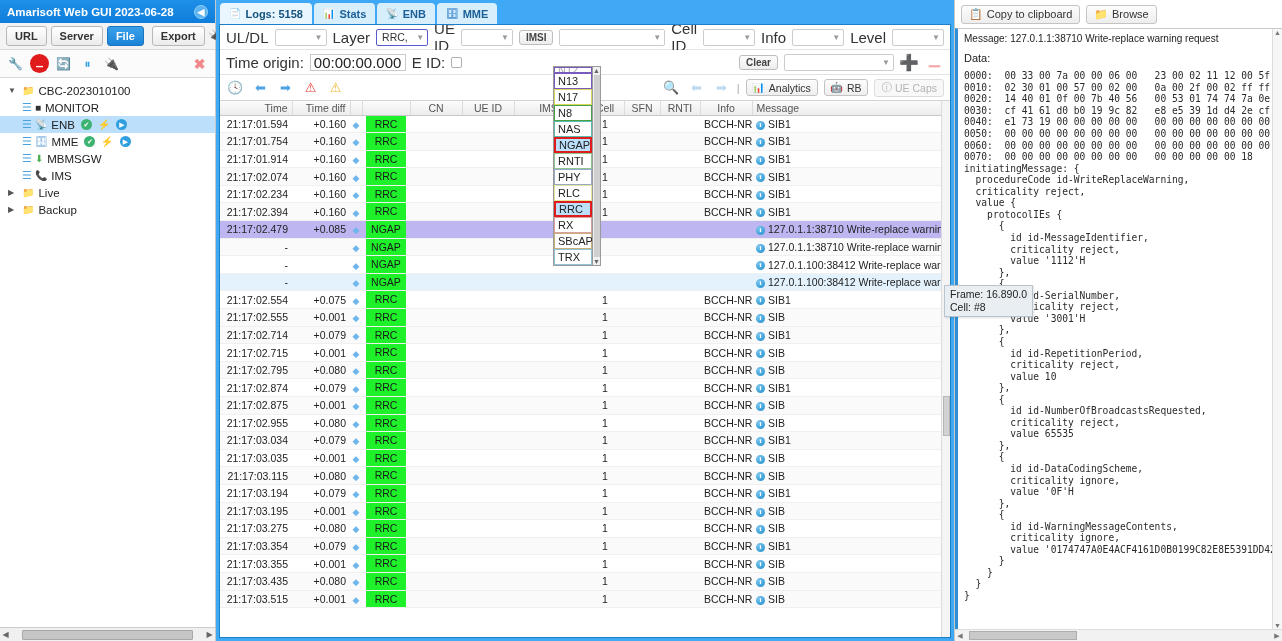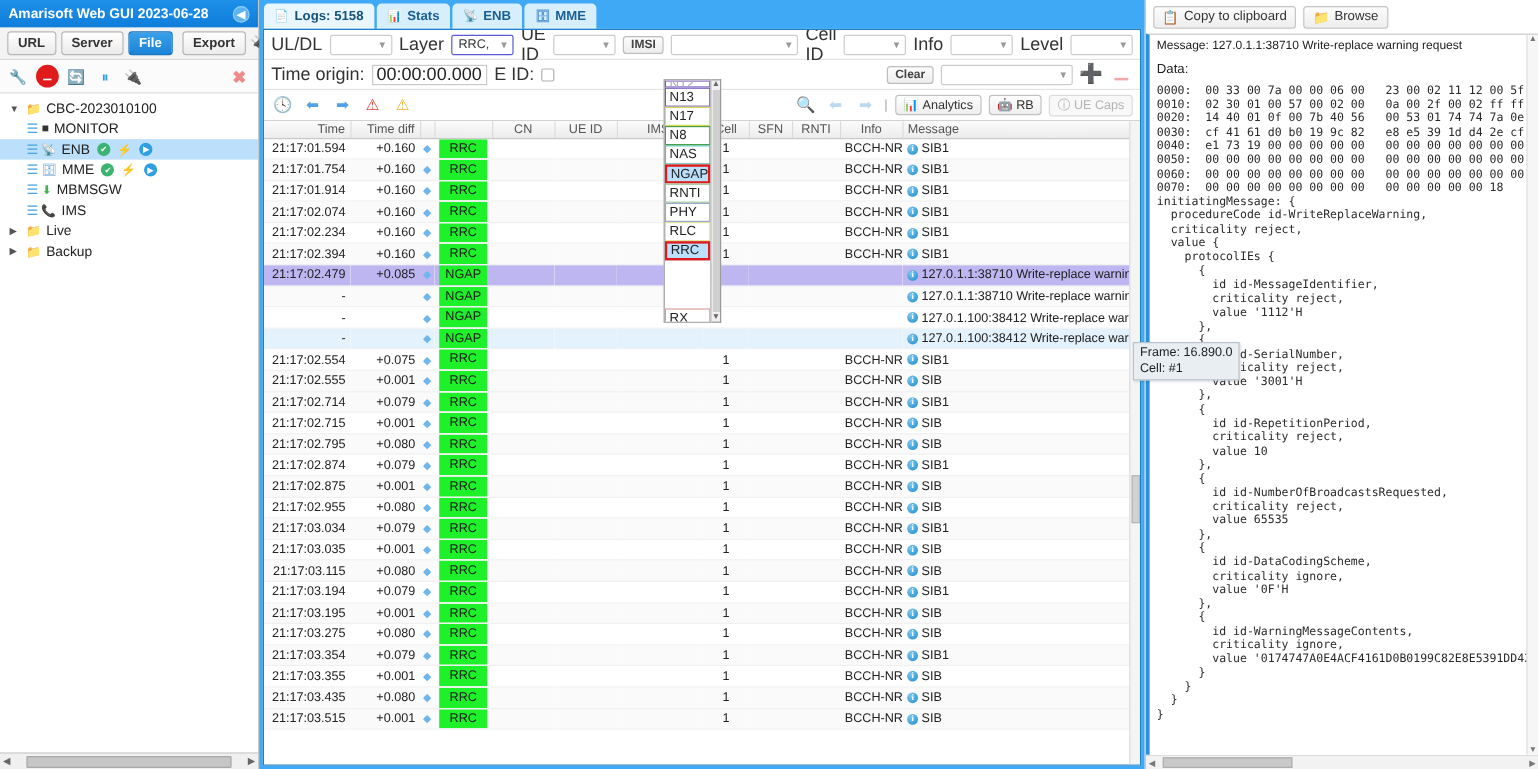--- a/index.html
+++ b/index.html
@@ -939,21 +939,21 @@
             <div class="ddit" style="border: 1px solid rgb(122, 91, 189); height: 6px; overflow: hidden; line-height: 4px; color: rgb(170, 170, 170);">N12</div>
             <div class="ddit" style="border: 1px solid rgb(122, 91, 189);">N13</div>
             <div class="ddit" style="border: 1px solid rgb(216, 216, 90);">N17</div>
             <div class="ddit" style="border: 1px solid rgb(73, 160, 73);">N8</div>
             <div class="ddit" style="border: 1px solid rgb(91, 189, 176);">NAS</div>
             <div class="ddit on">NGAP</div>
             <div class="ddit" style="border: 1px solid rgb(143, 197, 143);">RNTI</div>
             <div class="ddit" style="border: 1px solid rgb(154, 167, 199);">PHY</div>
             <div class="ddit" style="border: 1px solid rgb(229, 229, 154);">RLC</div>
             <div class="ddit on">RRC</div>
-            <div class="ddit" style="border: 1px solid rgb(217, 160, 160); margin-top: 40px;">RX</div>
+            <div class="ddit" style="border: 1px solid rgb(217, 160, 160);">RX</div>
             <div class="ddit" style="border: 1px solid rgb(201, 176, 122);">SBcAP</div>
             <div class="ddit" style="border: 1px solid rgb(143, 195, 216);">TRX</div>
           </div>
         <div class="ddscroll">
           <span>▲</span>
           <span class="tb"></span>
           <span>▼</span>
         </div>
       </div>
 
@@ -1031,16 +1031,16 @@
     <div class="rhscroll">
       <span class="ar">◀</span>
       <span class="th"></span>
       <span style="flex:1"></span>
       <span class="ar">▶</span>
     </div>
   </div>
 
   <div class="tooltip">
     <div>Frame: 16.890.0</div>
-    <div>Cell: #1</div>
+    <div>Cell: #8</div>
   </div>
 
 </div>
 
 </body></html>

